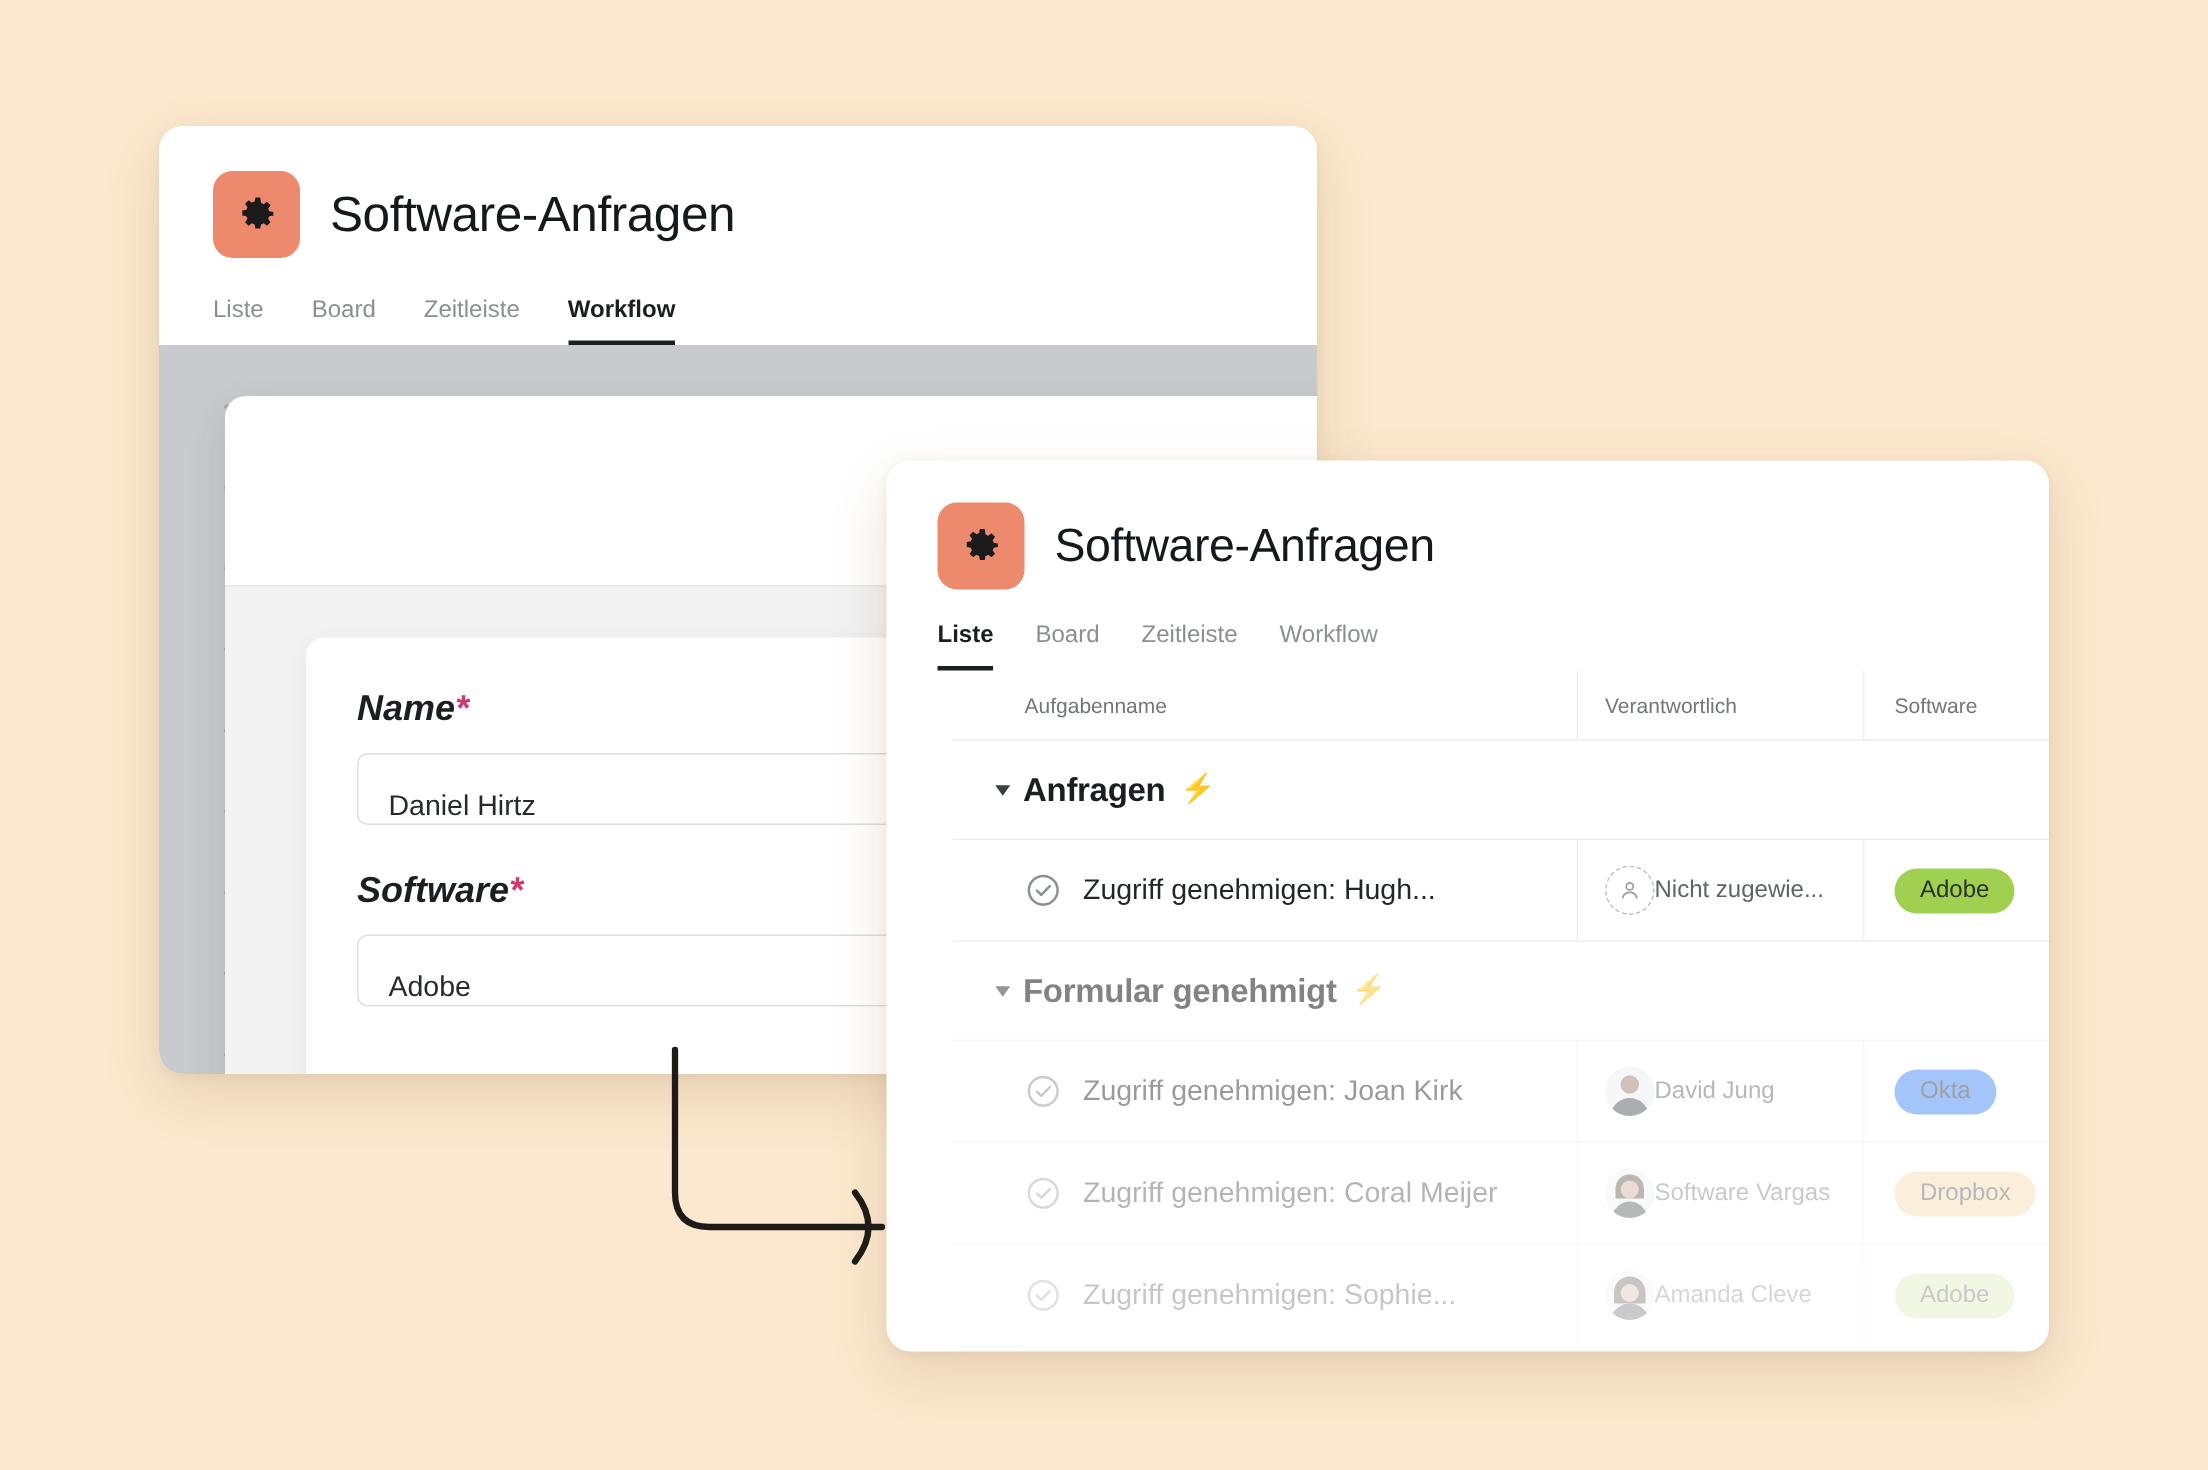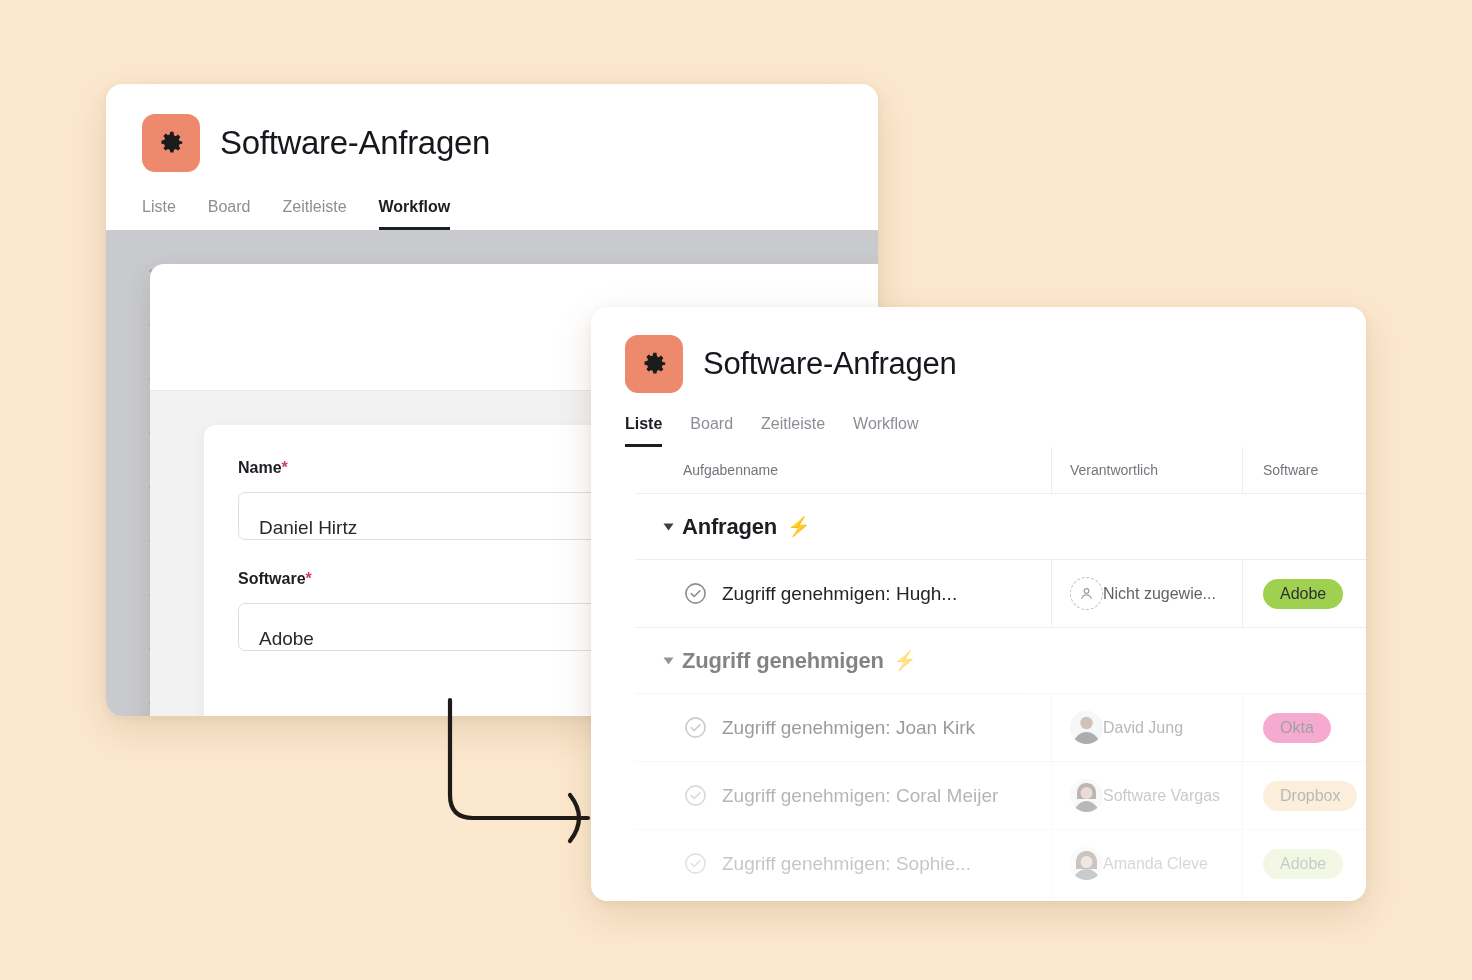--- a/index.html
+++ b/index.html
@@ -63,21 +63,21 @@
   .form-panel-body {
     background: #f2f2f3; border-top: 1px solid #e8e8ea;
     position: absolute; left:0; right:0; top: 126px; bottom: 0;
     padding: 34px 0 0 54px;
   }
   .form-inner {
     background: #fff; border-radius: 12px;
     padding: 34px 34px 40px 34px; height: 100%;
     box-shadow: 0 4px 14px rgba(60,50,40,.06);
   }
-  .field-label { font-size: 16px; font-weight: 700; color: #1b1e23; margin-bottom: 15px; }
+  .field-label { font-size: 24px; font-weight: 700; color: #1b1e23; margin-bottom: 15px; font-style: italic; }
   .field-label .req { color: #d0396b; font-weight: 700; }
   .field-input {
     height: 48px; border: 1px solid #dcdee1; border-radius: 7px;
     display: flex; align-items: flex-end; padding: 0 20px;
     font-size: 19px; color: #26292e; background: #fff; margin-bottom: 30px;
     width: 640px;
   }
 
   
   #connector { position: absolute; left: 420px; top: 690px; width: 220px; height: 180px; z-index: 2; }
@@ -239,21 +239,21 @@
         </span>
         <span class="owner-name">Nicht zugewie...</span>
       </div>
       <div class="tcell c-soft">
         <span class="badge" style="background:#a0d04f">Adobe</span>
       </div>
     </div>
 
     <div class="group-row group-faded">
       <span class="caret"></span>
-      <span class="group-title">Zugriff genehmigen</span>
+      <span class="group-title">Formular genehmigt</span>
       <span class="bolt">⚡</span>
     </div>
 
     <div class="trow task-row fade-1">
       <div class="tcell c-name">
         <span class="task-name">
           <span class="check-ic">
             <svg viewBox="0 0 24 24" fill="none" stroke="#8b9096" stroke-width="1.6">
               <circle cx="12" cy="12" r="9.2"></circle>
                 <path d="M8 12.2l2.7 2.7L16.2 9.4" stroke-linecap="round" stroke-linejoin="round"></path>
@@ -266,21 +266,21 @@
         <span class="avatar-photo">
           <svg viewBox="0 0 33 33">
               <rect width="33" height="33" fill="#eceef0"></rect>
               <circle cx="16.5" cy="12" r="6.2" fill="#9c7a66"></circle>
               <path d="M3 33c2-8 7.5-12 13.5-12S28 25 30 33z" fill="#4a4f57"></path>
             </svg>
         </span>
         <span class="owner-name">David Jung</span>
       </div>
       <div class="tcell c-soft">
-        <span class="badge" style="background:#ec4899">Okta</span>
+        <span class="badge" style="background:#3b82f6">Okta</span>
       </div>
     </div>
 
     <div class="trow task-row fade-2">
       <div class="tcell c-name">
         <span class="task-name">
           <span class="check-ic">
             <svg viewBox="0 0 24 24" fill="none" stroke="#8b9096" stroke-width="1.6">
               <circle cx="12" cy="12" r="9.2"></circle>
                 <path d="M8 12.2l2.7 2.7L16.2 9.4" stroke-linecap="round" stroke-linejoin="round"></path>

